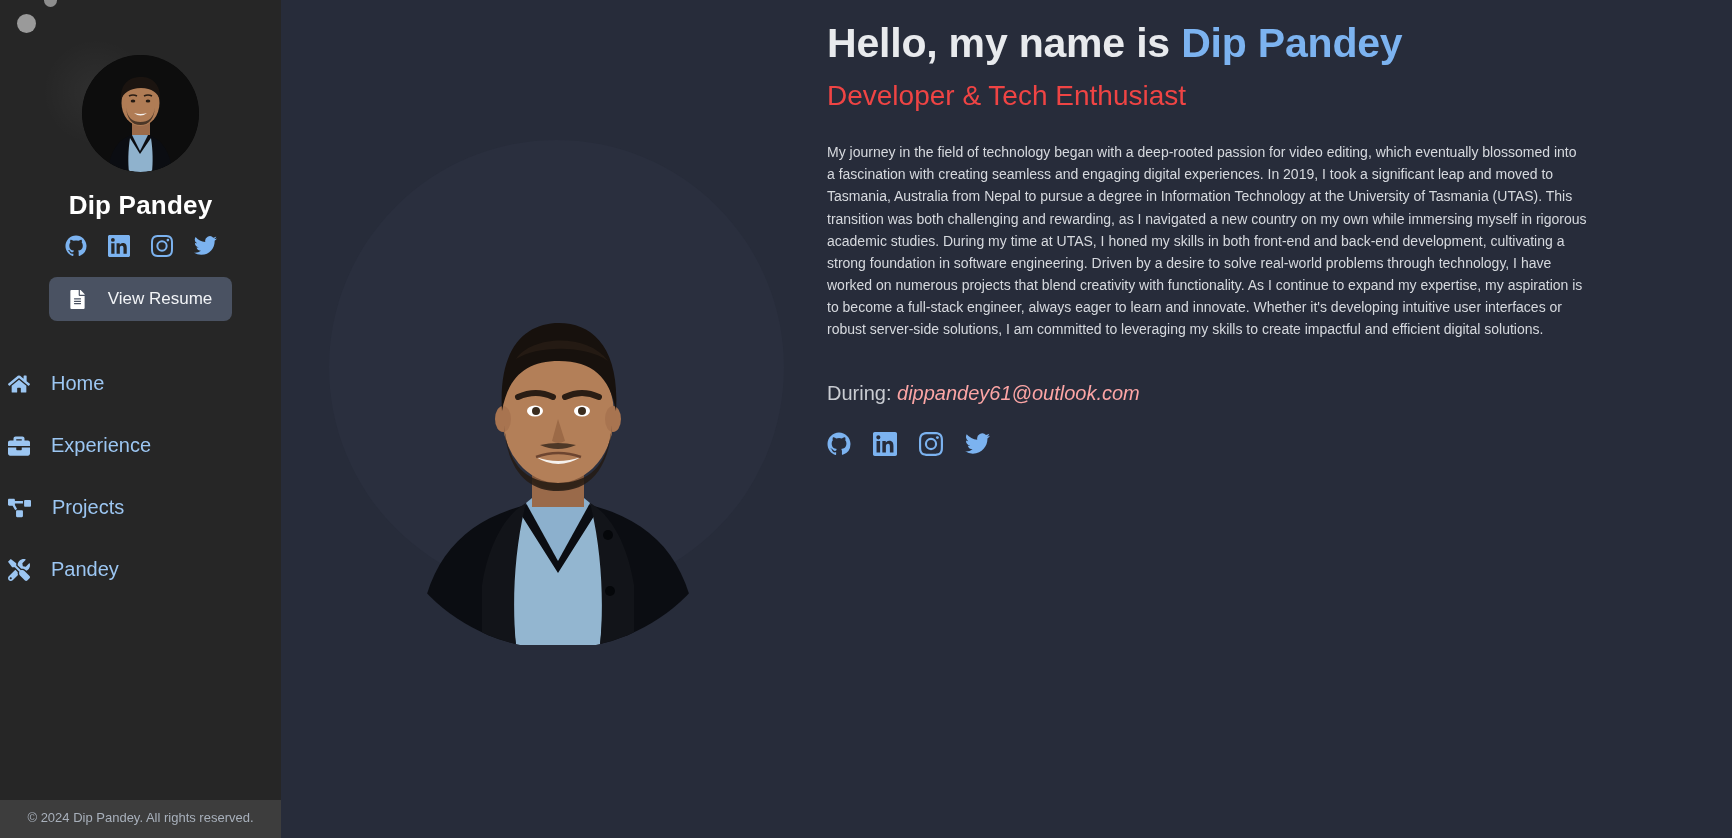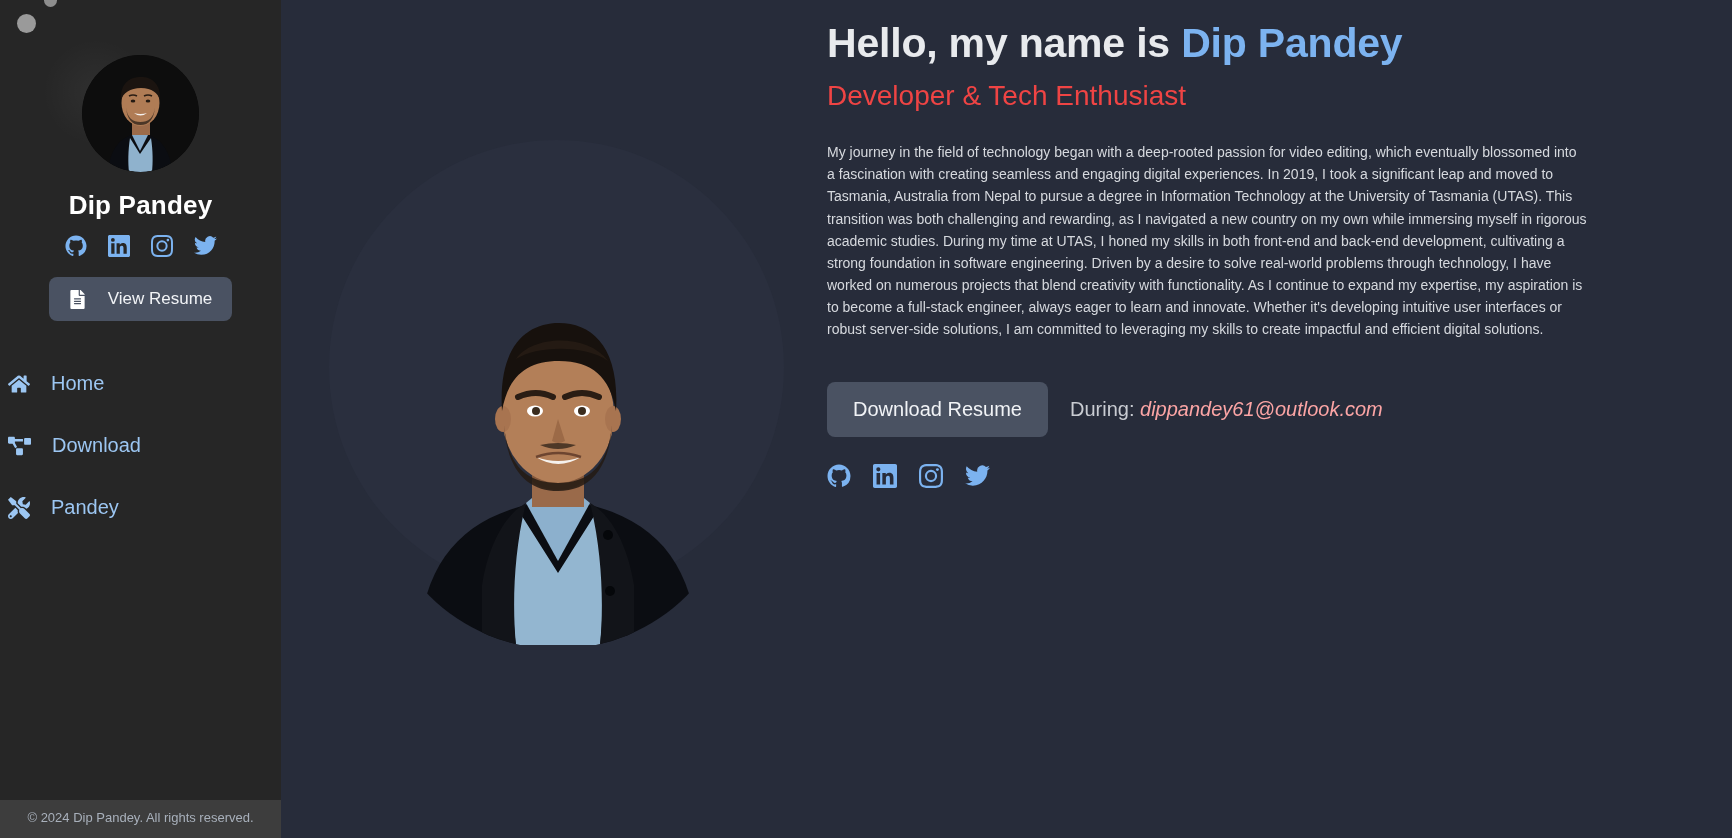--- a/index.html
+++ b/index.html
@@ -263,24 +263,30 @@
     </button>
 
     <nav class="nav">
       <a class="nav-item" href="#">
         <svg width="22" height="22" viewBox="0 0 576 512" fill="#9cc6f2">
           <path d="M280.37 148.26L96 300.11V464a16 16 0 0 0 16 16l112.06-.29a16 16 0 0 0 15.92-16V368a16 16 0 0 1 16-16h64a16 16 0 0 1 16 16v95.64a16 16 0 0 0 16 16.05L464 480a16 16 0 0 0 16-16V300L295.67 148.26a12.19 12.19 0 0 0-15.3 0zM571.6 251.47L488 182.56V44.05a12 12 0 0 0-12-12h-56a12 12 0 0 0-12 12v72.61L318.47 43a48 48 0 0 0-61 0L4.34 251.47a12 12 0 0 0-1.6 16.9l25.5 31A12 12 0 0 0 45.15 301l235.22-193.74a12.19 12.19 0 0 1 15.3 0L530.9 301a12 12 0 0 0 16.9-1.6l25.5-31a12 12 0 0 0-1.7-16.93z"></path>
         </svg>
         <span class="nav-label">Home</span>
       </a>
       <a class="nav-item" href="#">
+        <svg width="22" height="22" viewBox="0 0 512 512" fill="#9cc6f2">
+          <path d="M320 336c0 8.84-7.16 16-16 16h-96c-8.84 0-16-7.16-16-16v-48H0v144c0 25.6 22.4 48 48 48h416c25.6 0 48-22.4 48-48V288H320v48zm144-208h-80V80c0-25.6-22.4-48-48-48H176c-25.6 0-48 22.4-48 48v48H48c-25.6 0-48 22.4-48 48v80h512v-80c0-25.6-22.4-48-48-48zm-144 0H192V96h128v32z"></path>
+        </svg>
+        <span class="nav-label">Experience</span>
+      </a>
+      <a class="nav-item" href="#">
         <svg width="23" height="22" viewBox="0 0 640 512" fill="#9cc6f2">
           <path d="M384 320H256c-17.67 0-32 14.33-32 32v128c0 17.67 14.33 32 32 32h128c17.67 0 32-14.33 32-32V352c0-17.67-14.33-32-32-32zM192 32c0-17.67-14.33-32-32-32H32C14.33 0 0 14.33 0 32v128c0 17.67 14.33 32 32 32h95.72l73.16 128.04C211.98 300.98 232.4 288 256 288h.28L192 175.51V128h224V64H192V32zm416 0H480c-17.67 0-32 14.33-32 32v128c0 17.67 14.33 32 32 32h128c17.67 0 32-14.33 32-32V64c0-17.67-14.33-32-32-32z"></path>
         </svg>
-        <span class="nav-label">Download</span>
+        <span class="nav-label">Projects</span>
       </a>
       <a class="nav-item" href="#">
         <svg width="22" height="22" viewBox="0 0 512 512" fill="#9cc6f2">
           <path d="M501.1 395.7L384 278.6c-23.1-23.1-57.6-27.6-85.4-13.9L192 158.1V96L64 0 0 64l96 128h62.1l106.6 106.6c-13.6 27.8-9.2 62.3 13.9 85.4l117.1 117.1c14.6 14.6 38.2 14.6 52.7 0l52.7-52.7c14.5-14.6 14.5-38.2 0-52.7zM331.7 225c28.3 0 54.9 11 74.9 31l19.4 19.4c15.8-6.9 30.8-16.5 43.8-29.5 37.1-37.1 49.7-89.3 37.9-136.7-2.2-9-13.5-12.1-20.1-5.5l-74.4 74.4-67.9-11.3L334 98.9l74.4-74.4c6.6-6.6 3.4-17.9-5.7-20.2-47.4-11.7-99.6.9-136.6 37.9-28.5 28.5-41.9 66.1-41.2 103.6l82.1 82.1c8.1-1.9 16.5-2.9 24.7-2.9zm-103.9 82l-56.7-56.7L18.7 402.8c-25 25-25 65.5 0 90.5s65.5 25 90.5 0l123.6-123.6c-7.6-19.9-9.9-41.6-5-62.7zM64 472c-13.2 0-24-10.8-24-24 0-13.3 10.7-24 24-24s24 10.7 24 24c0 13.2-10.7 24-24 24z"></path>
         </svg>
         <span class="nav-label">Pandey</span>
       </a>
     </nav>
 
     <div class="footer">© 2024 Dip Pandey. All rights reserved.</div>
@@ -341,21 +347,20 @@
     <div class="content">
       <h1 class="headline">
         <span>Hello, my name is </span><span class="accent">Dip Pandey</span>
       </h1>
 
       <div class="subtitle">Developer &amp; Tech Enthusiast</div>
 
       <p class="bio">My journey in the field of technology began with a deep-rooted passion for video editing, which eventually blossomed into a fascination with creating seamless and engaging digital experiences. In 2019, I took a significant leap and moved to Tasmania, Australia from Nepal to pursue a degree in Information Technology at the University of Tasmania (UTAS). This transition was both challenging and rewarding, as I navigated a new country on my own while immersing myself in rigorous academic studies. During my time at UTAS, I honed my skills in both front-end and back-end development, cultivating a strong foundation in software engineering. Driven by a desire to solve real-world problems through technology, I have worked on numerous projects that blend creativity with functionality. As I continue to expand my expertise, my aspiration is to become a full-stack engineer, always eager to learn and innovate. Whether it's developing intuitive user interfaces or robust server-side solutions, I am committed to leveraging my skills to create impactful and efficient digital solutions.</p>
 
       <div class="cta-row">
-        <button class="download-btn">Download Resume</button>
         <div class="email-line">
           <span>During:</span>
           <a class="email-link" href="#">dippandey61@outlook.com</a>
         </div>
       </div>
 
       <div class="bottom-socials">
         <a href="#">
           <svg width="24" height="24" viewBox="0 0 24 24" fill="#7cb3f0">
             <path d="M12 .5C5.73.5.5 5.73.5 12c0 5.08 3.29 9.39 7.86 10.91.58.1.79-.25.79-.56 0-.28-.01-1.02-.02-2-3.2.69-3.88-1.54-3.88-1.54-.52-1.33-1.28-1.69-1.28-1.69-1.05-.71.08-.7.08-.7 1.16.08 1.77 1.19 1.77 1.19 1.03 1.77 2.7 1.26 3.36.96.1-.75.4-1.26.73-1.55-2.55-.29-5.24-1.28-5.24-5.69 0-1.26.45-2.29 1.19-3.09-.12-.29-.52-1.46.11-3.04 0 0 .97-.31 3.18 1.18a11 11 0 0 1 5.8 0c2.2-1.49 3.17-1.18 3.17-1.18.63 1.58.23 2.75.12 3.04.74.8 1.18 1.83 1.18 3.09 0 4.42-2.69 5.39-5.25 5.68.41.35.78 1.05.78 2.12 0 1.53-.01 2.77-.01 3.15 0 .31.21.67.8.56A11.51 11.51 0 0 0 23.5 12C23.5 5.73 18.27.5 12 .5z"></path>

